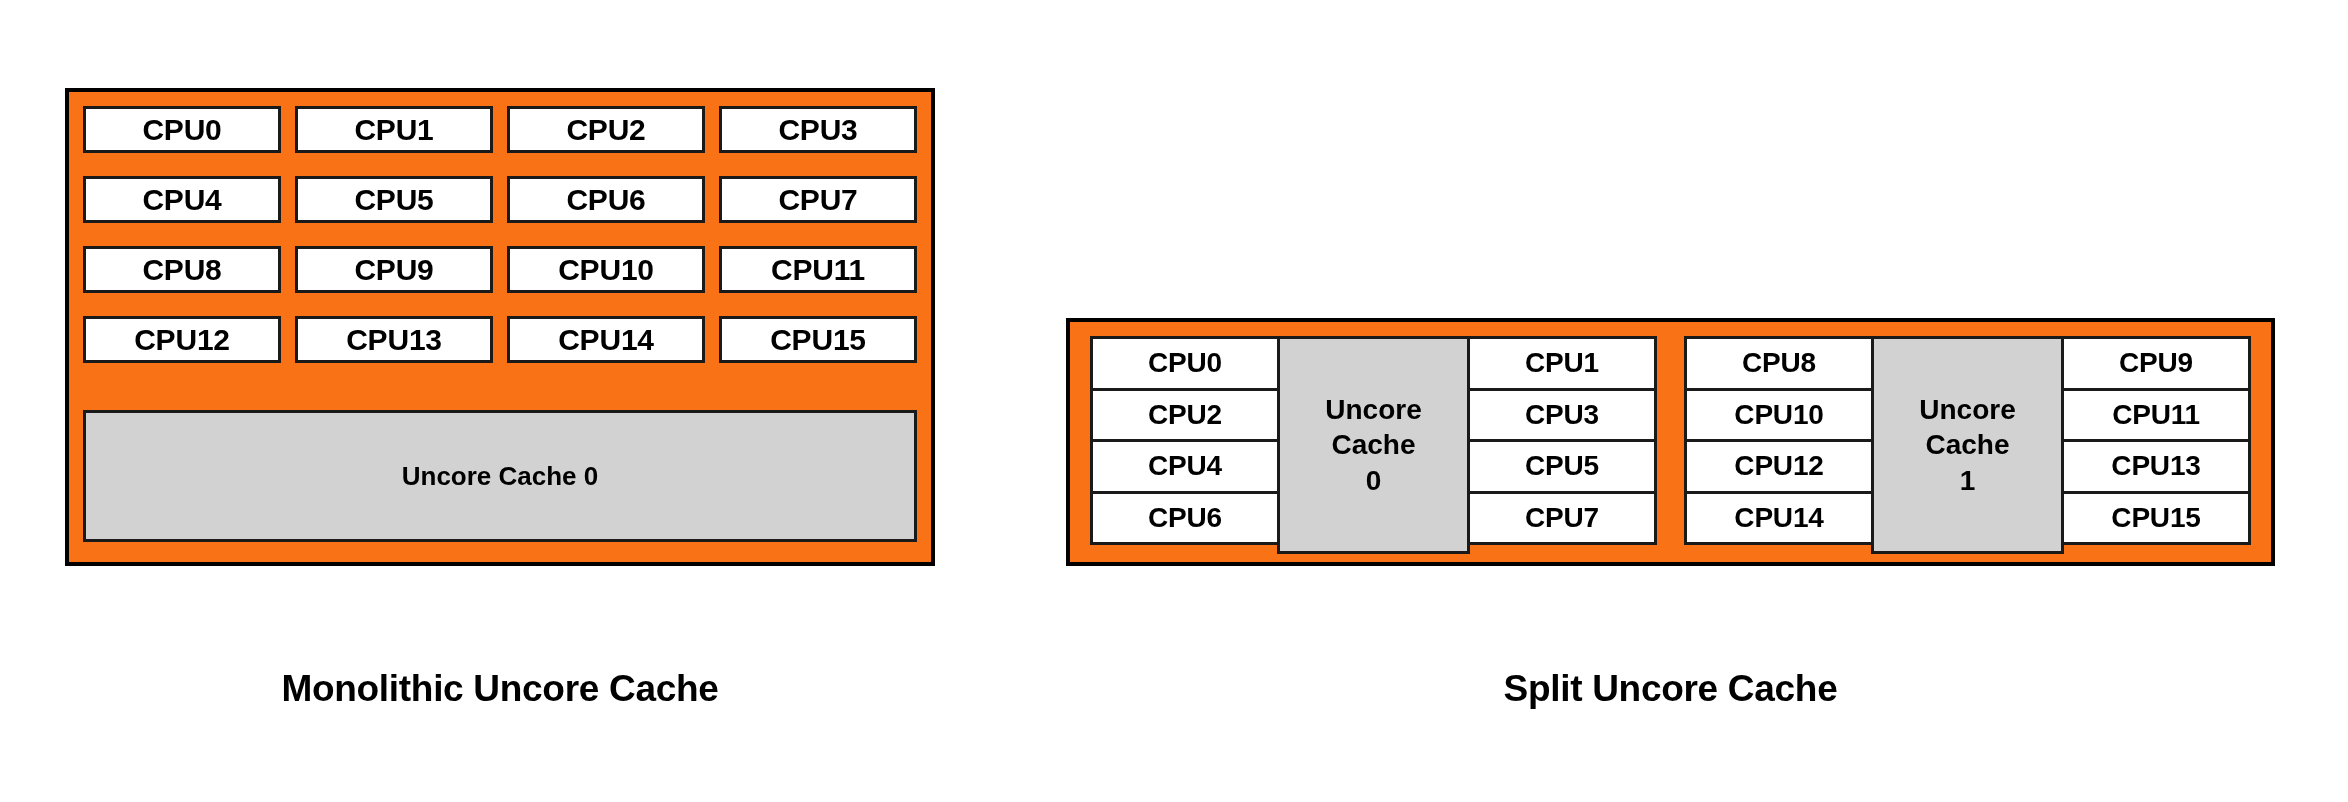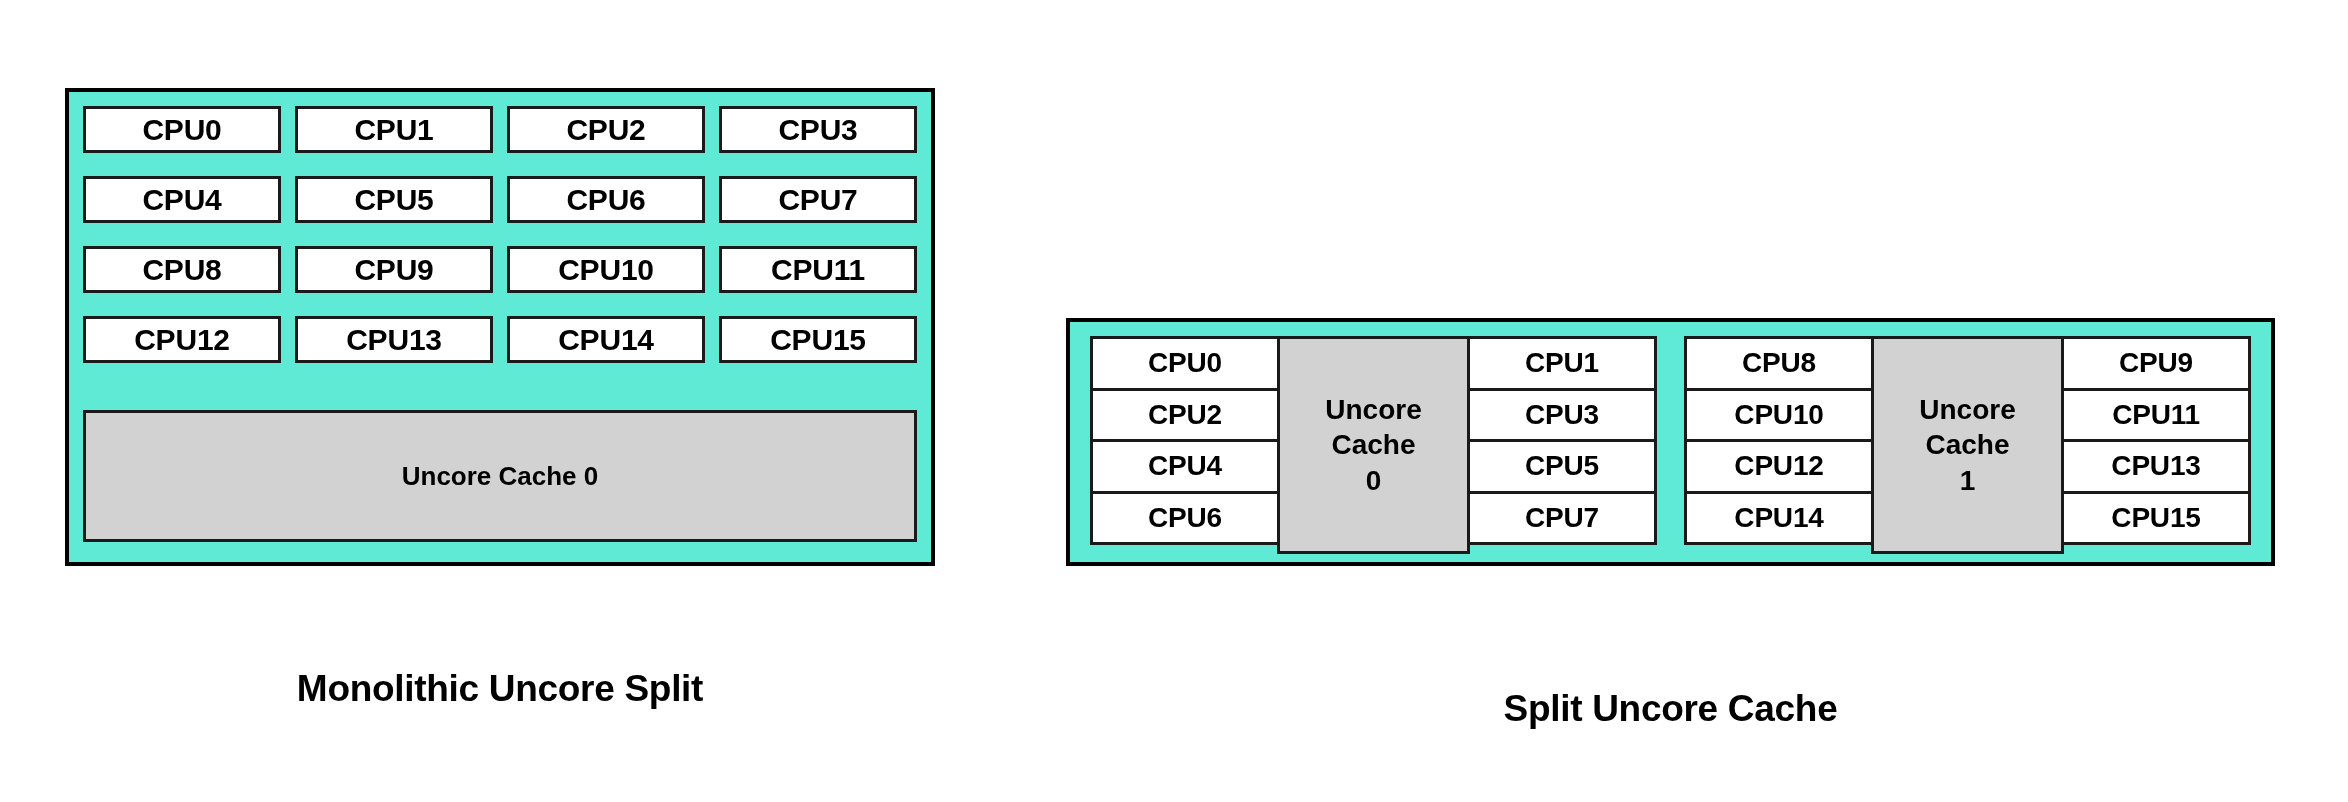--- a/index.html
+++ b/index.html
@@ -15,21 +15,21 @@
     overflow: hidden;
     font-family: "Liberation Sans", sans-serif;
     color: #000000;
   }
 
   
   .diagram-outer {
     position: absolute;
     box-sizing: border-box;
     border: 4px solid #000000;
-    background: #5eead4;
+    background: #f97316;
   }
   .cpu-box {
     box-sizing: border-box;
     border: 3px solid #1a1a1a;
     background: #ffffff;
     display: flex;
     align-items: center;
     justify-content: center;
     font-weight: bold;
     color: #000000;
@@ -131,21 +131,20 @@
   .split-col-cache .cache-box {
     height: 100%;
     font-size: 28px;
     line-height: 1.26;
     flex-direction: column;
   }
   #caption-split {
     left: 1066px;
     top: 668px;
     width: 1209px;
-    margin-top: 20px;
   }
 </style>
 </head>
 <body>
 
 <div class="diagram-outer" id="monolithic-diagram">
 
   <div id="monolithic-cpu-grid">
     <div class="cpu-box">CPU0</div>
     <div class="cpu-box">CPU1</div>
@@ -161,21 +160,21 @@
     <div class="cpu-box">CPU11</div>
     <div class="cpu-box">CPU12</div>
     <div class="cpu-box">CPU13</div>
     <div class="cpu-box">CPU14</div>
     <div class="cpu-box">CPU15</div>
   </div>
 
   <div class="cache-box" id="monolithic-cache">Uncore Cache 0</div>
 </div>
 
-<div class="caption" id="caption-monolithic">Monolithic Uncore Split</div>
+<div class="caption" id="caption-monolithic">Monolithic Uncore Cache</div>
 
 <div class="diagram-outer" id="split-diagram">
 
   <div class="split-group" id="split-group-0">
     <div class="split-col split-col-cpus">
       <div class="cpu-box">CPU0</div>
       <div class="cpu-box">CPU2</div>
       <div class="cpu-box">CPU4</div>
       <div class="cpu-box">CPU6</div>
     </div>

